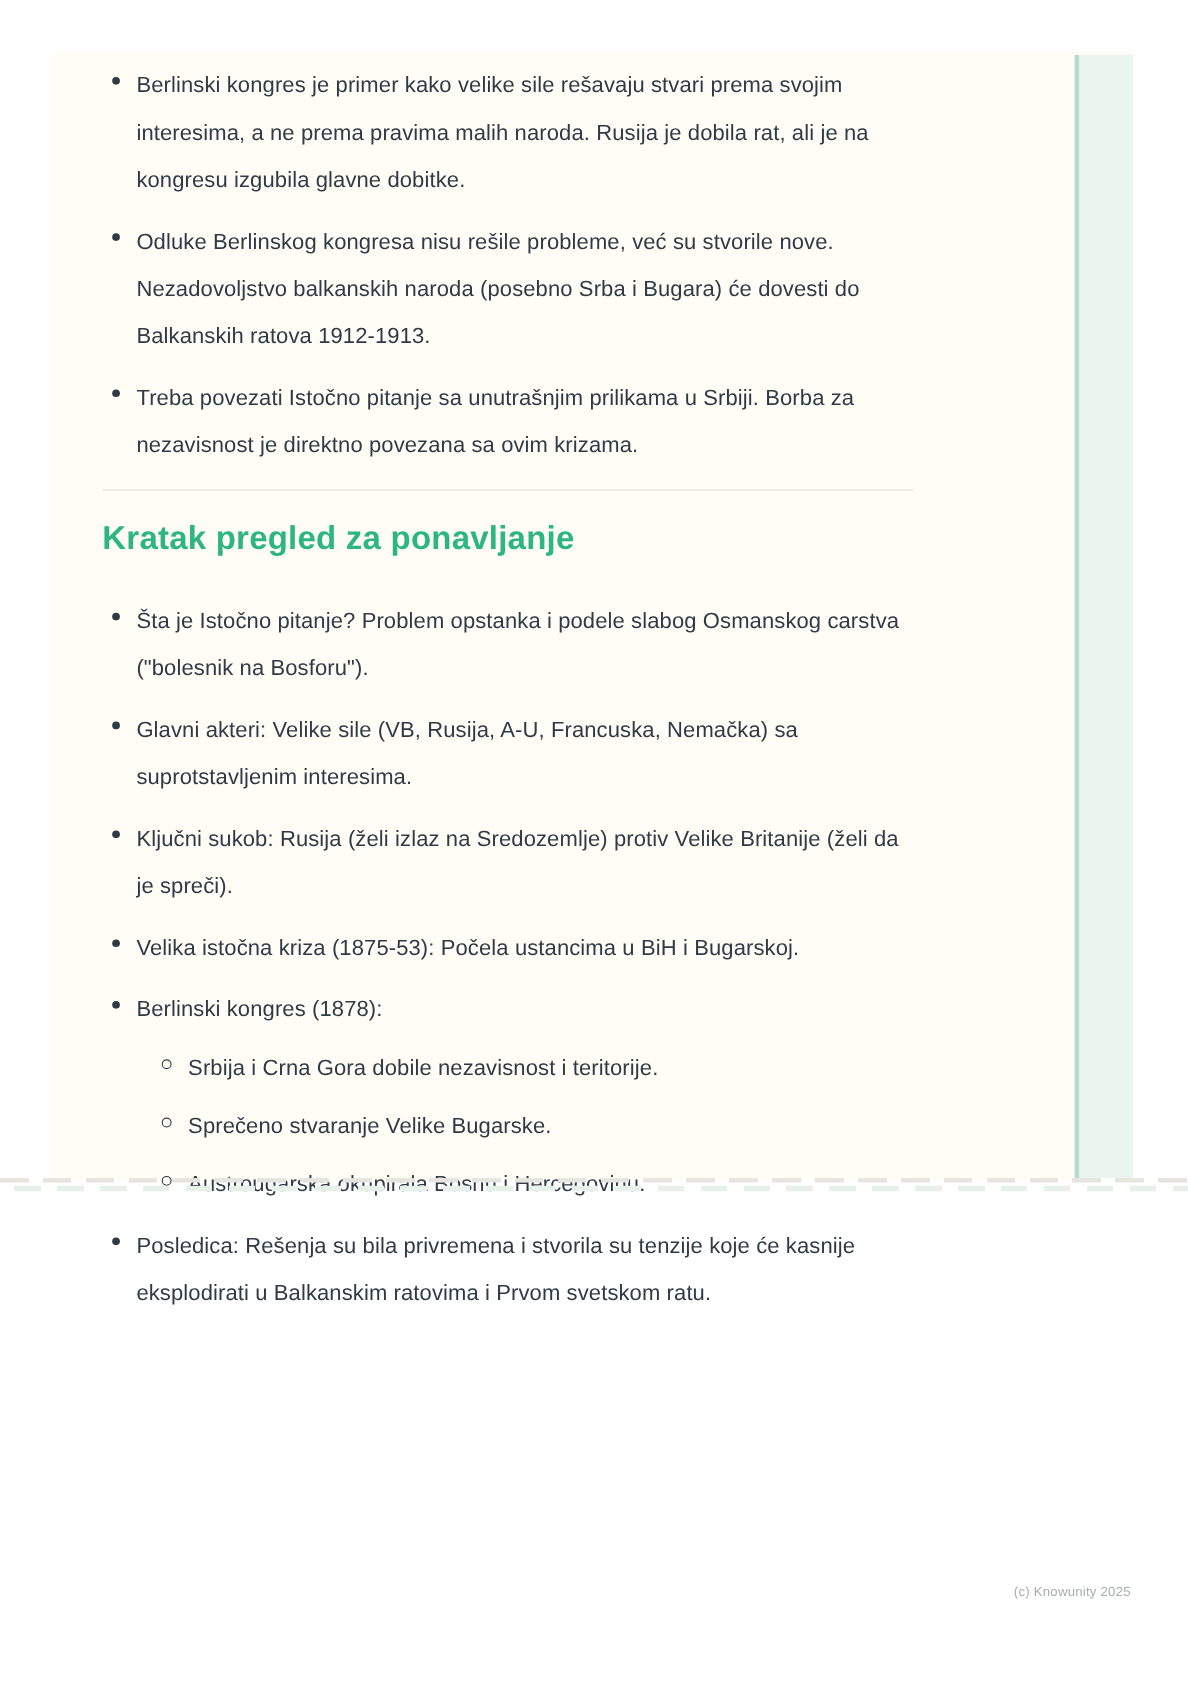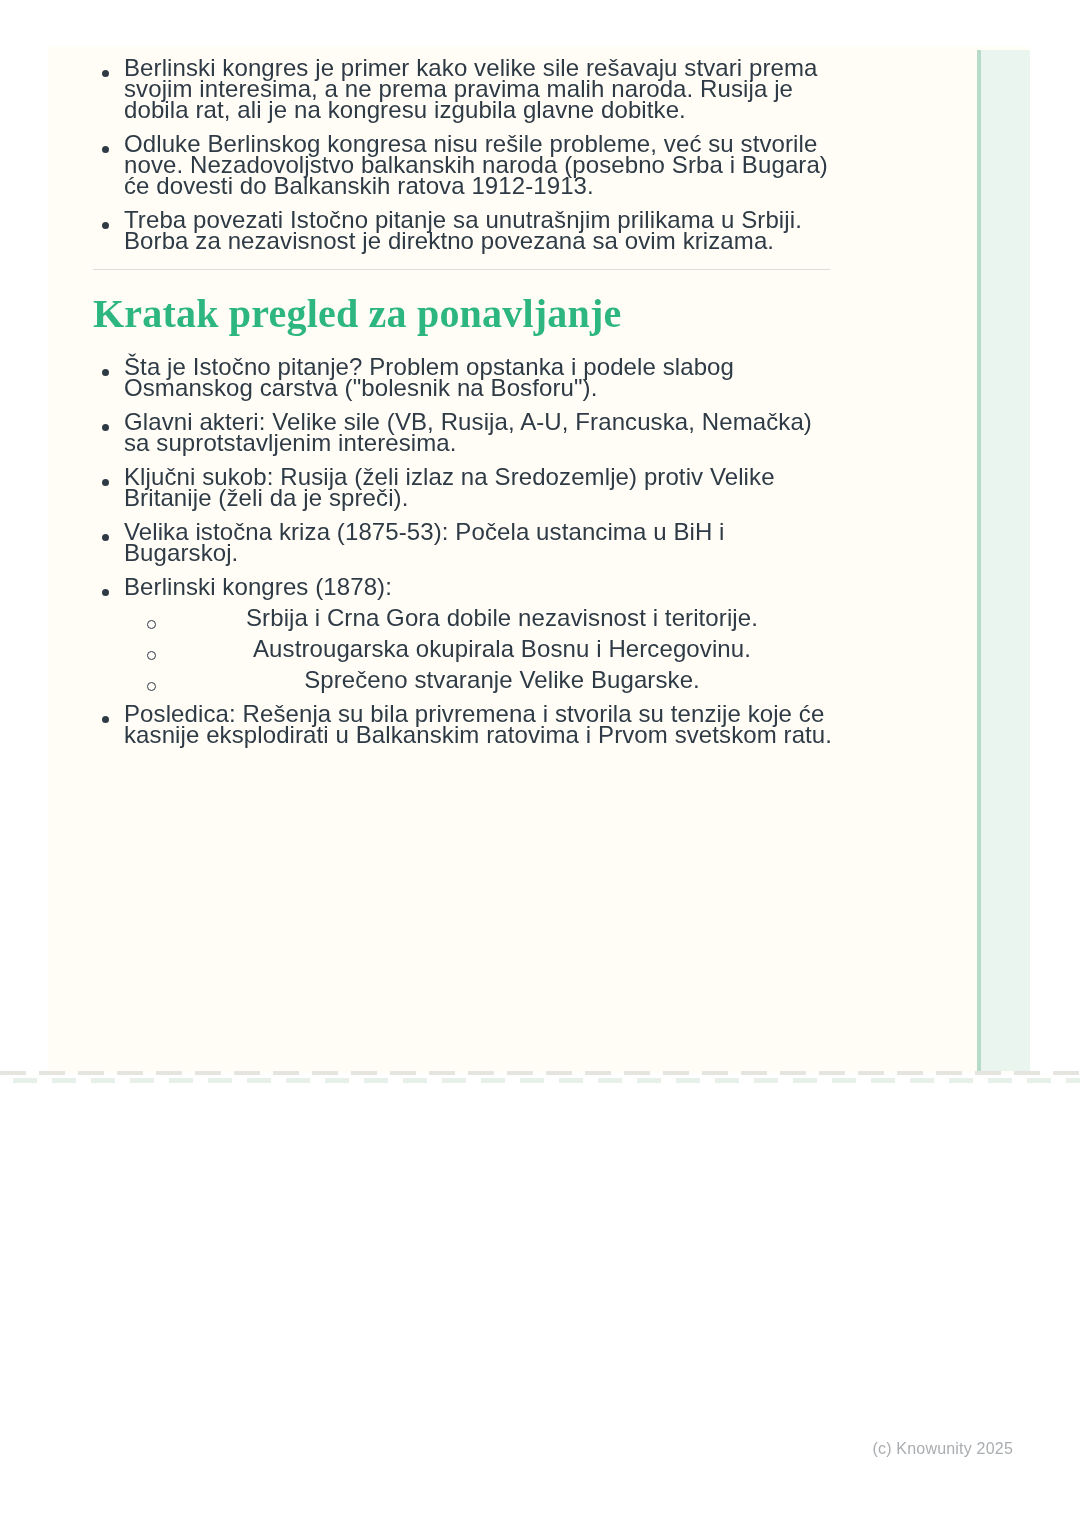--- a/index.html
+++ b/index.html
@@ -34,22 +34,22 @@
     width:53px;
     background:var(--strip-fill);
     border-left:4px solid var(--strip-border);
   }
   .content{
     position:relative;
     padding:10px 0 0 45px;
     width:785px;
   }
   .body-text{
-    font-size:24px;
-    line-height:21px;
+    font-size:20px;
+    line-height:43px;
     letter-spacing:0.1px;
   }
   ul{list-style:none;}
   .main-list > li{
     position:relative;
     padding-left:31px;
     margin-bottom:13px;
     max-width:740px;
   }
   .main-list > li::before{
@@ -62,64 +62,62 @@
   }
   .sub-list{
     margin-top:10px;
   }
   .sub-list > li{
     position:relative;
     padding-left:33px;
     margin-left:14px;
     margin-bottom:10px;
     max-width:700px;
-    text-align:center;
   }
   .sub-list > li::before{
     content:"";
     position:absolute;
     left:9px; top:13px;
     width:7px; height:7px;
     border-radius:50%;
     background:transparent;
     border:1.6px solid var(--text-color);
   }
   b{font-weight:normal;}
   .divider{
     border:none;
     border-top:1px solid var(--divider-color);
     margin:18px 0 0 0;
     width:737px;
   }
   .section-heading{
     color:var(--accent-green);
-    font-size:40px;
+    font-size:30px;
     line-height:36px;
     font-weight:bold;
     margin-top:26px;
-    margin-bottom:24px;
+    margin-bottom:36px;
     letter-spacing:0.2px;
-    font-family:Liberation Serif, serif;
   }
   .tear-row-gray{
     position:absolute;
     left:0; right:0; top:1071px;
     height:4px;
     background:repeating-linear-gradient(to right, var(--dash-gray) 0 26px, transparent 26px 39px);
   }
   .tear-row-mint{
     position:absolute;
     left:0; right:0; top:1078px;
     height:5px;
     background:repeating-linear-gradient(to right, transparent 0 13px, var(--dash-mint) 13px 37px, transparent 37px 39px);
   }
   .footer{
     position:absolute;
-    right:67px; top:1440px;
-    font-size:16px;
+    right:52px; top:1440px;
+    font-size:12px;
     color:var(--muted-color);
     letter-spacing:0.2px;
   }
 </style>
 </head>
 <body>
 
 <div class="page-card">
   <div class="green-strip"></div>
 
@@ -154,24 +152,24 @@
       <li>
         <b>Velika istočna kriza (1875-53):</b><span> Počela ustancima u BiH i Bugarskoj.</span>
       </li>
       <li>
         <b>Berlinski kongres (1878):</b>
         <ul class="sub-list">
           <li>
             <span>Srbija i Crna Gora dobile nezavisnost i teritorije.</span>
           </li>
           <li>
-            <span>Austrougarska okupirala Bosnu i Hercegovinu.</span>
+            <span>Sprečeno stvaranje Velike Bugarske.</span>
           </li>
           <li>
-            <span>Sprečeno stvaranje Velike Bugarske.</span>
+            <span>Austrougarska okupirala Bosnu i Hercegovinu.</span>
           </li>
         </ul>
       </li>
       <li>
         <b>Posledica:</b><span> Rešenja su bila privremena i stvorila su tenzije koje će kasnije eksplodirati u Balkanskim ratovima i Prvom svetskom ratu.</span>
       </li>
     </ul>
 
   </div>
 </div>

